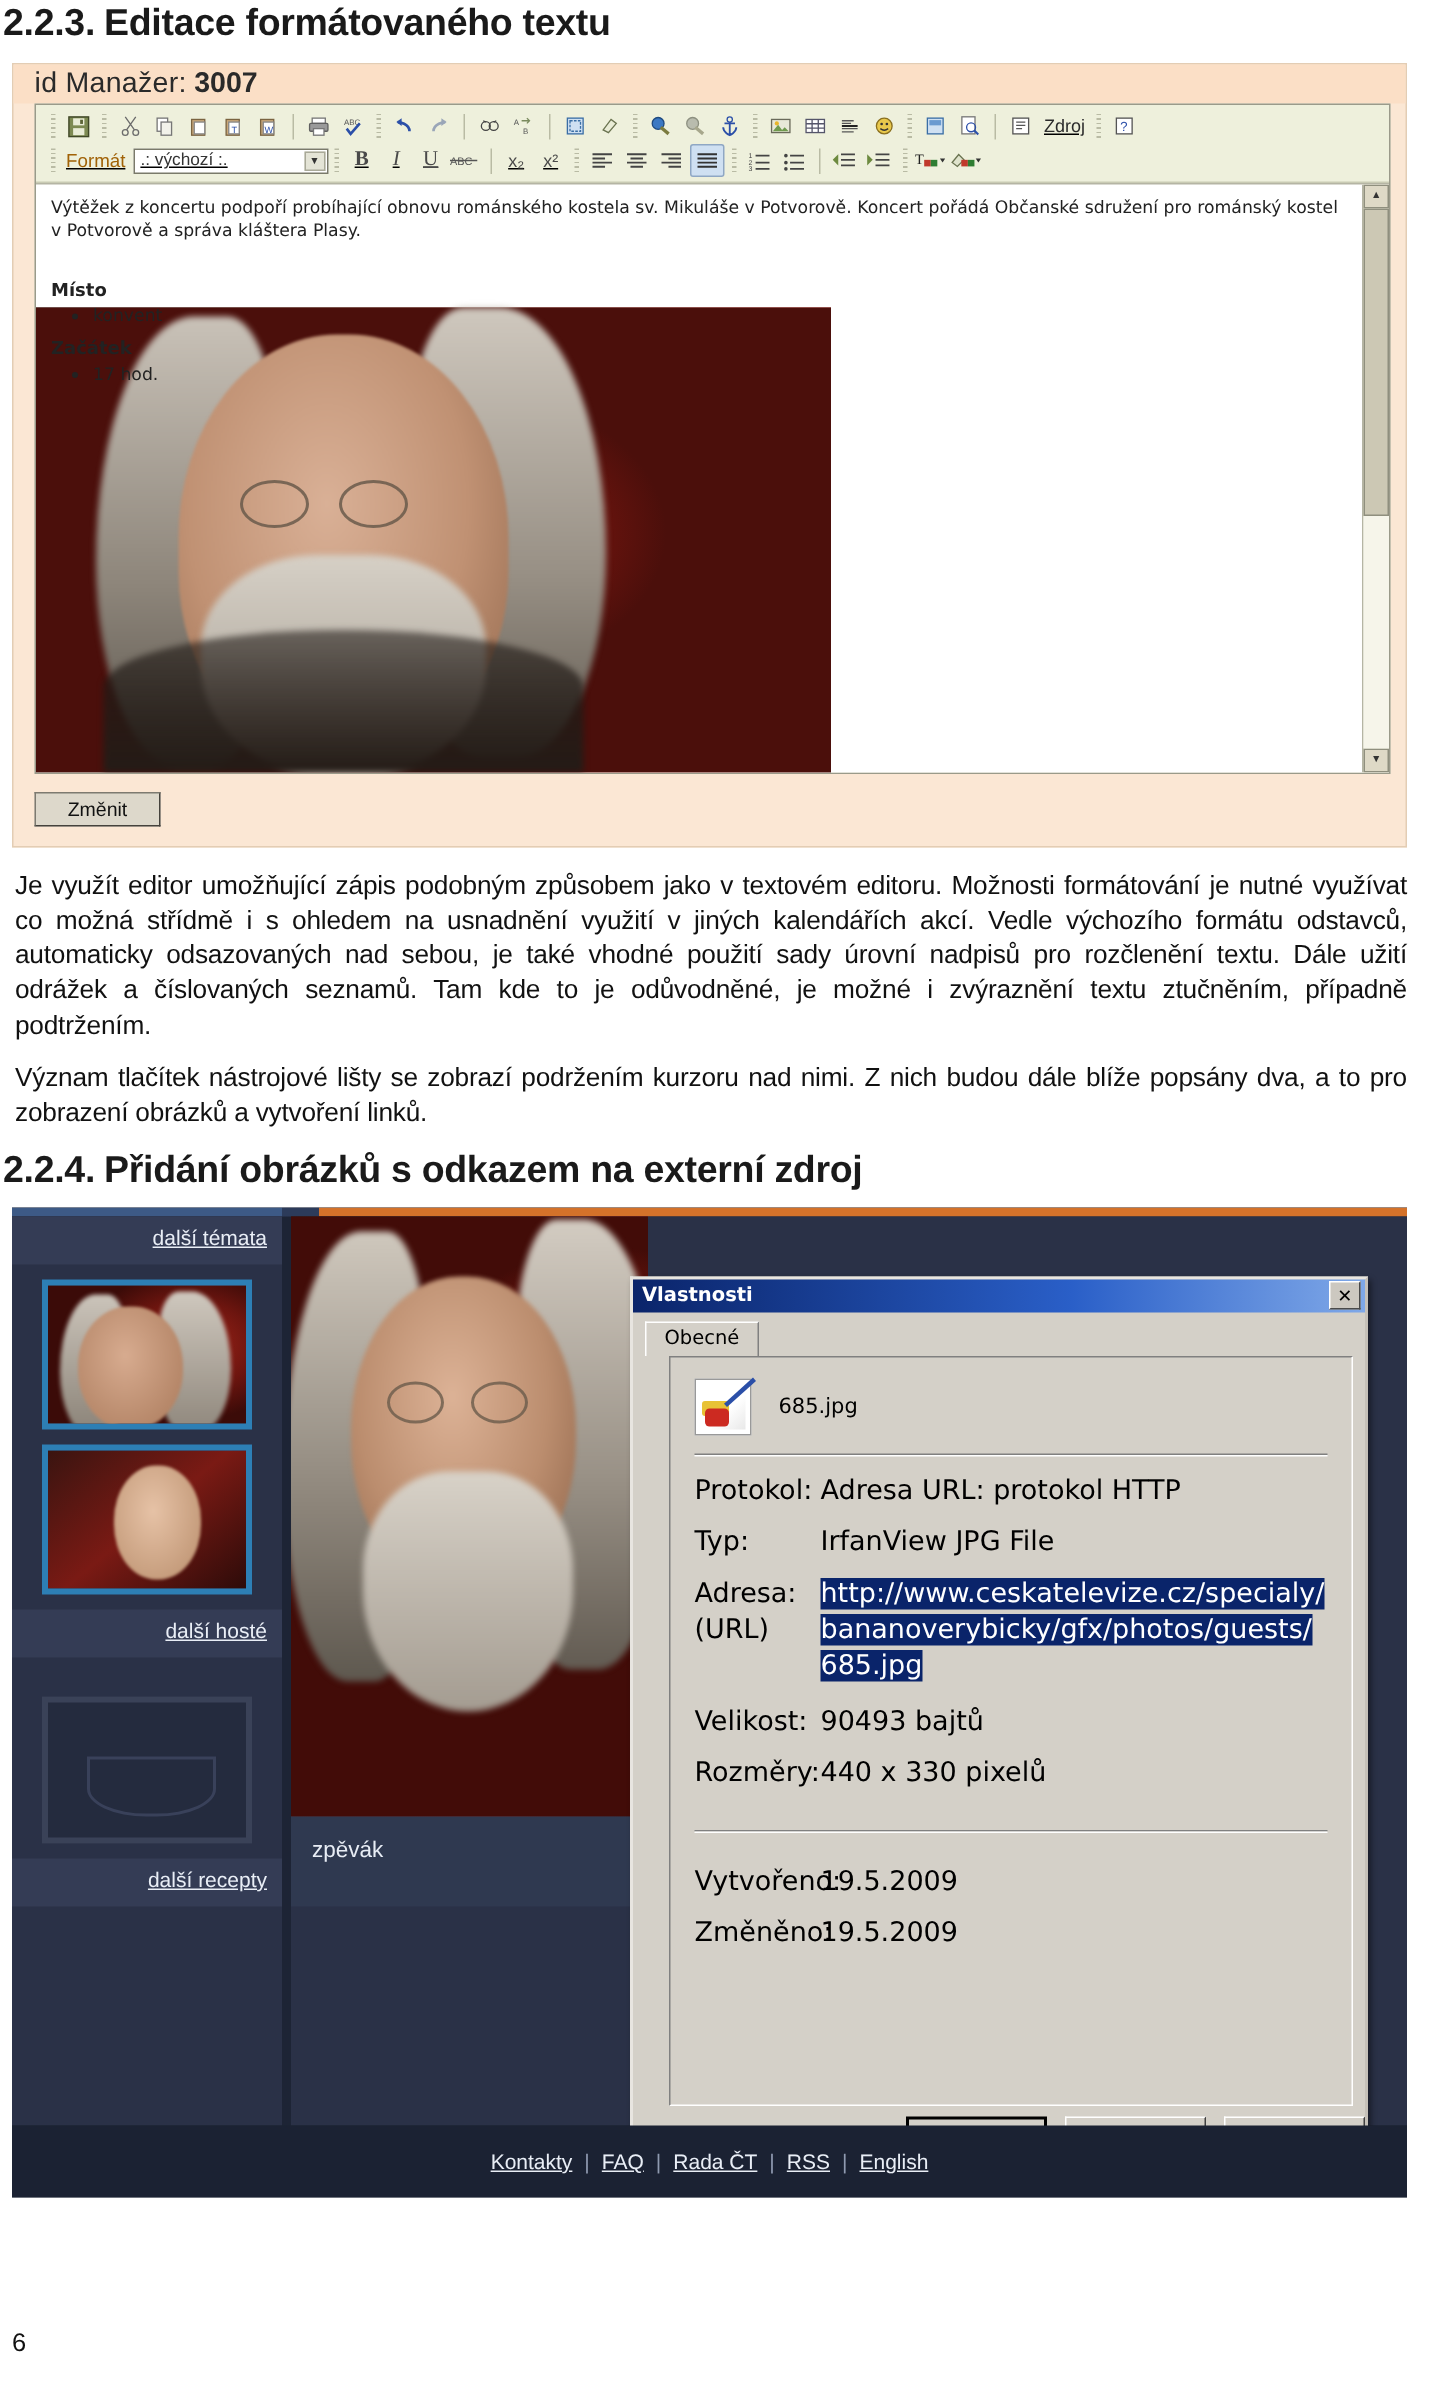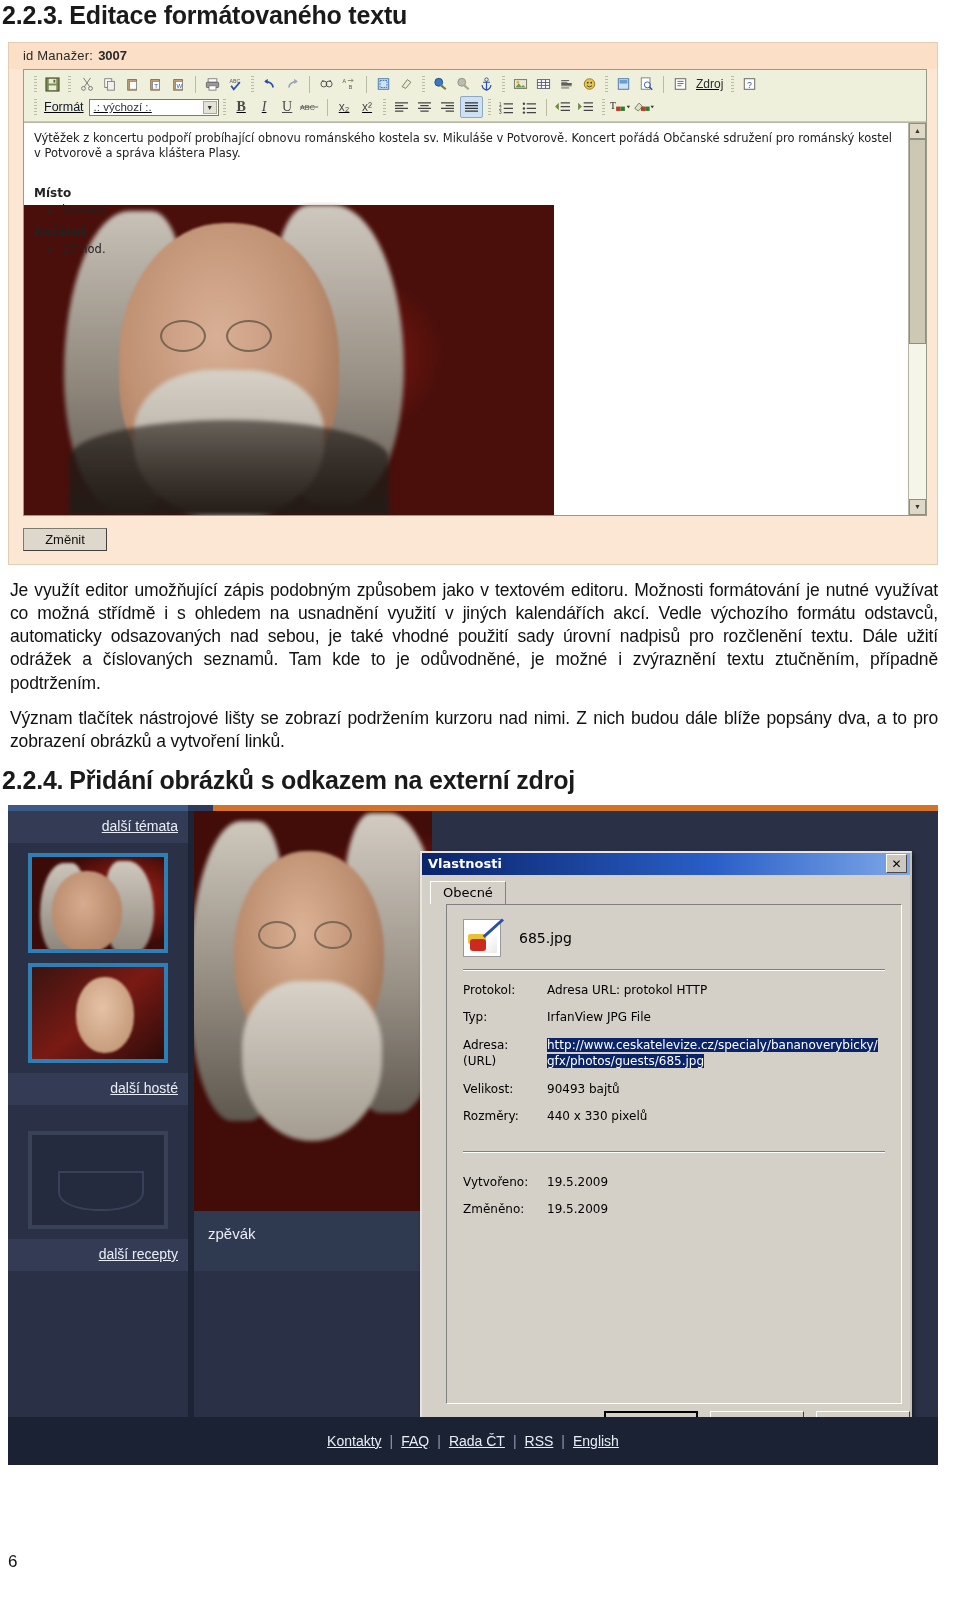--- a/index.html
+++ b/index.html
@@ -34,21 +34,21 @@
     border: 1px solid #e3cdb4;
     background: #fbe7d4;
     box-sizing: border-box;
   }
   .shot1-titlebar {
     height: 26px;
     background: #fbdfc6;
     display: flex;
     align-items: center;
     padding-left: 14px;
-    font-size: 13px;
+    font-size: 19px;
     color: #2a2a2a;
   }
   .shot1-titlebar .idlabel { letter-spacing: .2px; }
   .shot1-titlebar .idnum { font-weight: bold; margin-left: 5px; }
 
   .ed-frame {
     margin: 0 10px 0 14px;
     border: 1px solid #9a9a8a;
     background: #eef0dc;
   }
@@ -91,21 +91,21 @@
     background: #cfe0f2;
     border-radius: 2px;
   }
   .tbtn svg { display: block; }
   .tbtn-wide {
     width: auto; padding: 0 3px;
     font-size: 12px; color: #2b2b2b;
   }
   .fmt-label {
     font-size: 12.5px;
-    color: #0f172a;
+    color: #a16207;
     margin: 0 5px 0 3px;
     white-space: nowrap;
   }
   .fmt-select {
     width: 130px; height: 17px;
     border: 1px solid #7a7a6a;
     background: #ffffff;
     display: flex; align-items: center;
     font-size: 11.5px; color: #333;
     padding-left: 4px;
@@ -500,21 +500,21 @@
     transform-origin: right center;
   }
   .file-name { font-size: 14px; color: #000; }
   .hr {
     height: 0; border-top: 1px solid #808080;
     border-bottom: 1px solid #ffffff;
     margin: 12px 0;
   }
   .prop {
     display: flex;
-    font-size: 12px;
+    font-size: 18px;
     color: #000;
     margin-bottom: 13px;
     align-items: flex-start;
     justify-content: space-between;
   }
   .prop .k { width: 84px; flex: none; }
   .prop .v { flex: 1; }
   .prop .v.sel {
     background: #0a246a;
     color: #fff;

